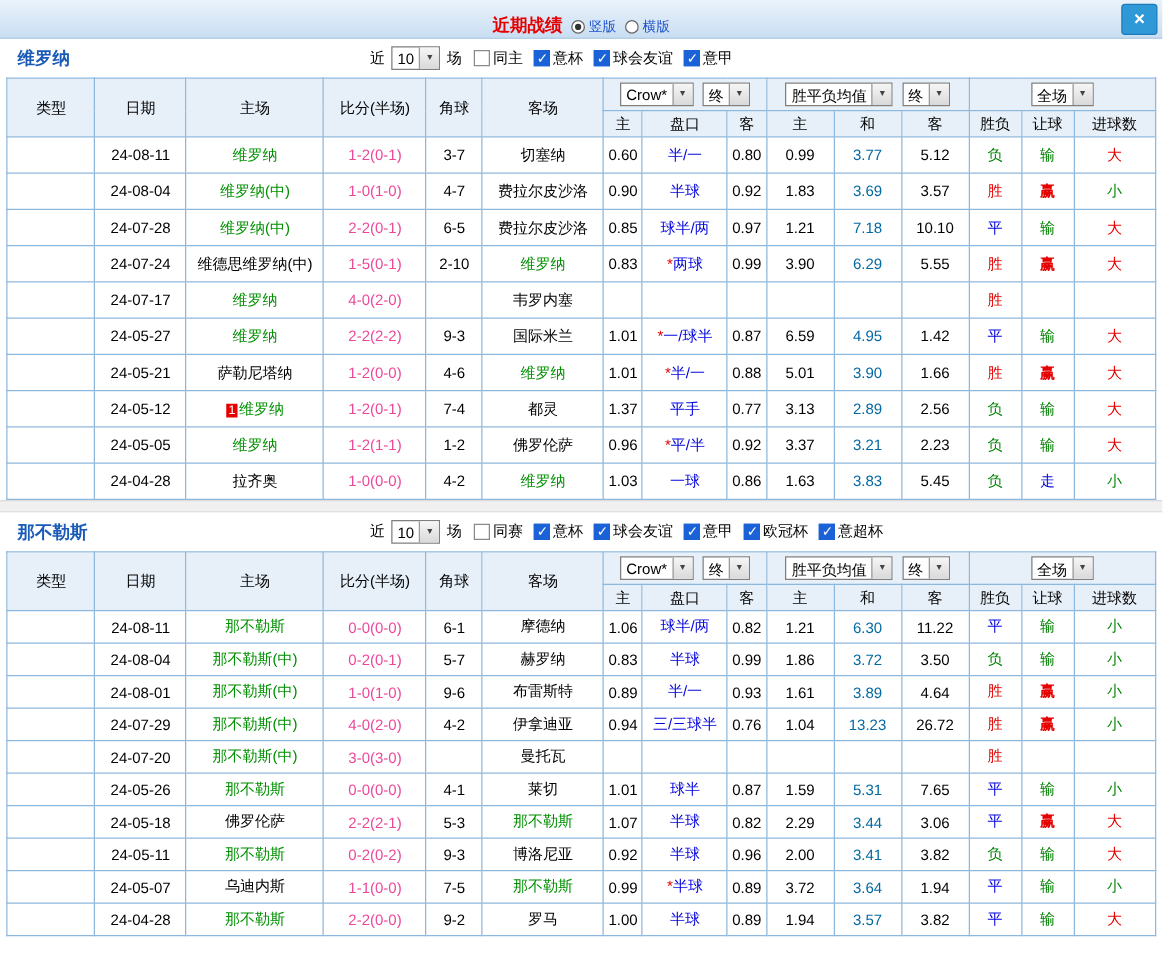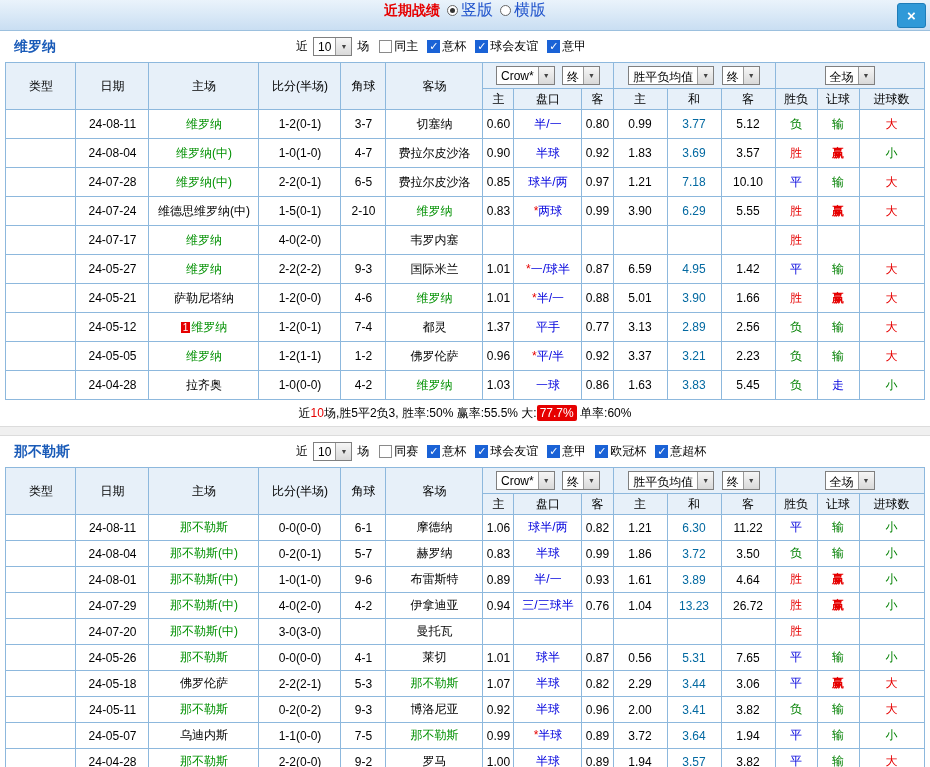--- a/index.html
+++ b/index.html
@@ -2,27 +2,27 @@
 <html><head>
 <meta charset="utf-8">
 <style>
   html,body{margin:0;padding:0;}
   body{
     width:930px;height:767px;overflow:hidden;background:#fff;
     font-family:"Liberation Sans","DejaVu Sans",sans-serif;font-size:12px;color:#000;
   }
   
   .titlebar{height:30px;background:linear-gradient(#eaf3fb,#c9def2);border-bottom:1px solid #9cc0de;
-    display:flex;align-items:flex-start;position:relative;}
+    display:flex;align-items:flex-end;position:relative;}
   .title-group{margin:0 auto;display:flex;align-items:center;gap:7px;}
   .title{color:#e60000;font-weight:bold;font-size:14px;}
   .radio-item{display:inline-flex;align-items:center;gap:3px;cursor:pointer;}
   .radio{width:11px;height:11px;border:1px solid #666;border-radius:50%;background:#fff;display:inline-block;position:relative;box-sizing:border-box;}
   .radio.on::after{content:"";position:absolute;left:2px;top:2px;right:2px;bottom:2px;border-radius:50%;background:#333;}
-  .radio-label{color:#2255cc;font-size:16px;}
+  .radio-label{color:#2255cc;font-size:11px;}
   .close-btn{position:absolute;right:4px;top:3px;width:27px;height:23px;background:#2f99d8;border:1px solid #1d7cb8;
     border-radius:3px;color:#fff;display:flex;align-items:center;justify-content:center;font-size:15px;font-weight:bold;cursor:pointer;}
   
   .sec-head{height:31px;display:flex;align-items:center;background:#fff;}
   .team-name{width:296px;padding-left:14px;color:#1a5bb8;font-weight:bold;font-size:14px;box-sizing:border-box;}
   .filters{display:flex;align-items:center;gap:5px;font-size:12px;}
   .cb-host{display:inline-flex;gap:9px;align-items:center;margin-left:5px;}
   .cb-item{display:inline-flex;align-items:center;gap:2px;cursor:pointer;}
   .cb{width:13px;height:13px;border:1px solid #8a8a8a;background:#fff;display:inline-block;box-sizing:border-box;position:relative;}
   .cb.checked{background:#1a62d6;border-color:#1a62d6;}
@@ -39,21 +39,21 @@
   .hrow-a th{height:25px;}
   .hrow-b th{height:20px;}
   .selcell .select{margin:0 2px;text-align:right;}
   .grid tbody td{height:28px;font-size:12px;background:#fff;}
   .compact tbody td{height:25px;}
   .type{color:#fff;}
   .cup{background:#1111cc;}
   .friendly{background:#00a0a0;}
   .league{background:#1e90ff;}
   .hl{color:#009000;}
-  .score{color:#000000;}
+  .score{color:#ec4899;}
   .line{color:#0000dd;}
   .mid{color:#0369a1;}
   .r-win{color:#e60000;}.r-draw{color:#0000dd;}.r-lose{color:#008000;}
   .h-win{color:#e60000;font-weight:bold;}.h-lose{color:#008000;}.h-push{color:#0000dd;}
   .g-big{color:#e60000;}.g-small{color:#008000;}
   .star{color:#e60000;}
   .flag{background:#e60000;color:#fff;font-size:10px;padding:0 2px;margin-right:1px;}
   
   .summary{height:26px;line-height:26px;text-align:center;font-size:12px;}
   .c-red{color:#e60000;}
@@ -343,21 +343,20 @@
             <td class="num">0.86</td>
             <td class="num">1.63</td>
             <td class="num mid">3.83</td>
             <td class="num">5.45</td>
             <td class="res r-lose">负</td>
             <td class="hcp h-push">走</td>
             <td class="goal g-small">小</td>
           </tr>
         </tbody>
     </table>
-    <div class="summary"><span>近</span><span class="c-red">10</span><span>场,胜5平2负3, 胜率:50% 赢率:55.5% 大:</span><span class="bdg bdg-red">77.7%</span><span> 单率:60%</span></div>
   </section>
 <div class="divider"></div>
   <section class="team-block compact">
     <div class="sec-head">
       <span class="team-name">那不勒斯</span>
       <div class="filters">
         <span class="f-near">近</span>
         <span class="select">
           <span class="sel-val">10</span>
           <span class="sel-btn">▼</span>
@@ -545,21 +544,21 @@
           <tr>
             <td class="type league">意甲</td>
             <td class="date">24-05-26</td>
             <td class="team hl">那不勒斯</td>
             <td class="score">0-0(0-0)</td>
             <td class="corner">4-1</td>
             <td class="team">莱切</td>
             <td class="num">1.01</td>
             <td class="line">球半</td>
             <td class="num">0.87</td>
-            <td class="num">0.56</td>
+            <td class="num">1.59</td>
             <td class="num mid">5.31</td>
             <td class="num">7.65</td>
             <td class="res r-draw">平</td>
             <td class="hcp h-lose">输</td>
             <td class="goal g-small">小</td>
           </tr>
           <tr>
             <td class="type league">意甲</td>
             <td class="date">24-05-18</td>
             <td class="team">佛罗伦萨</td>

